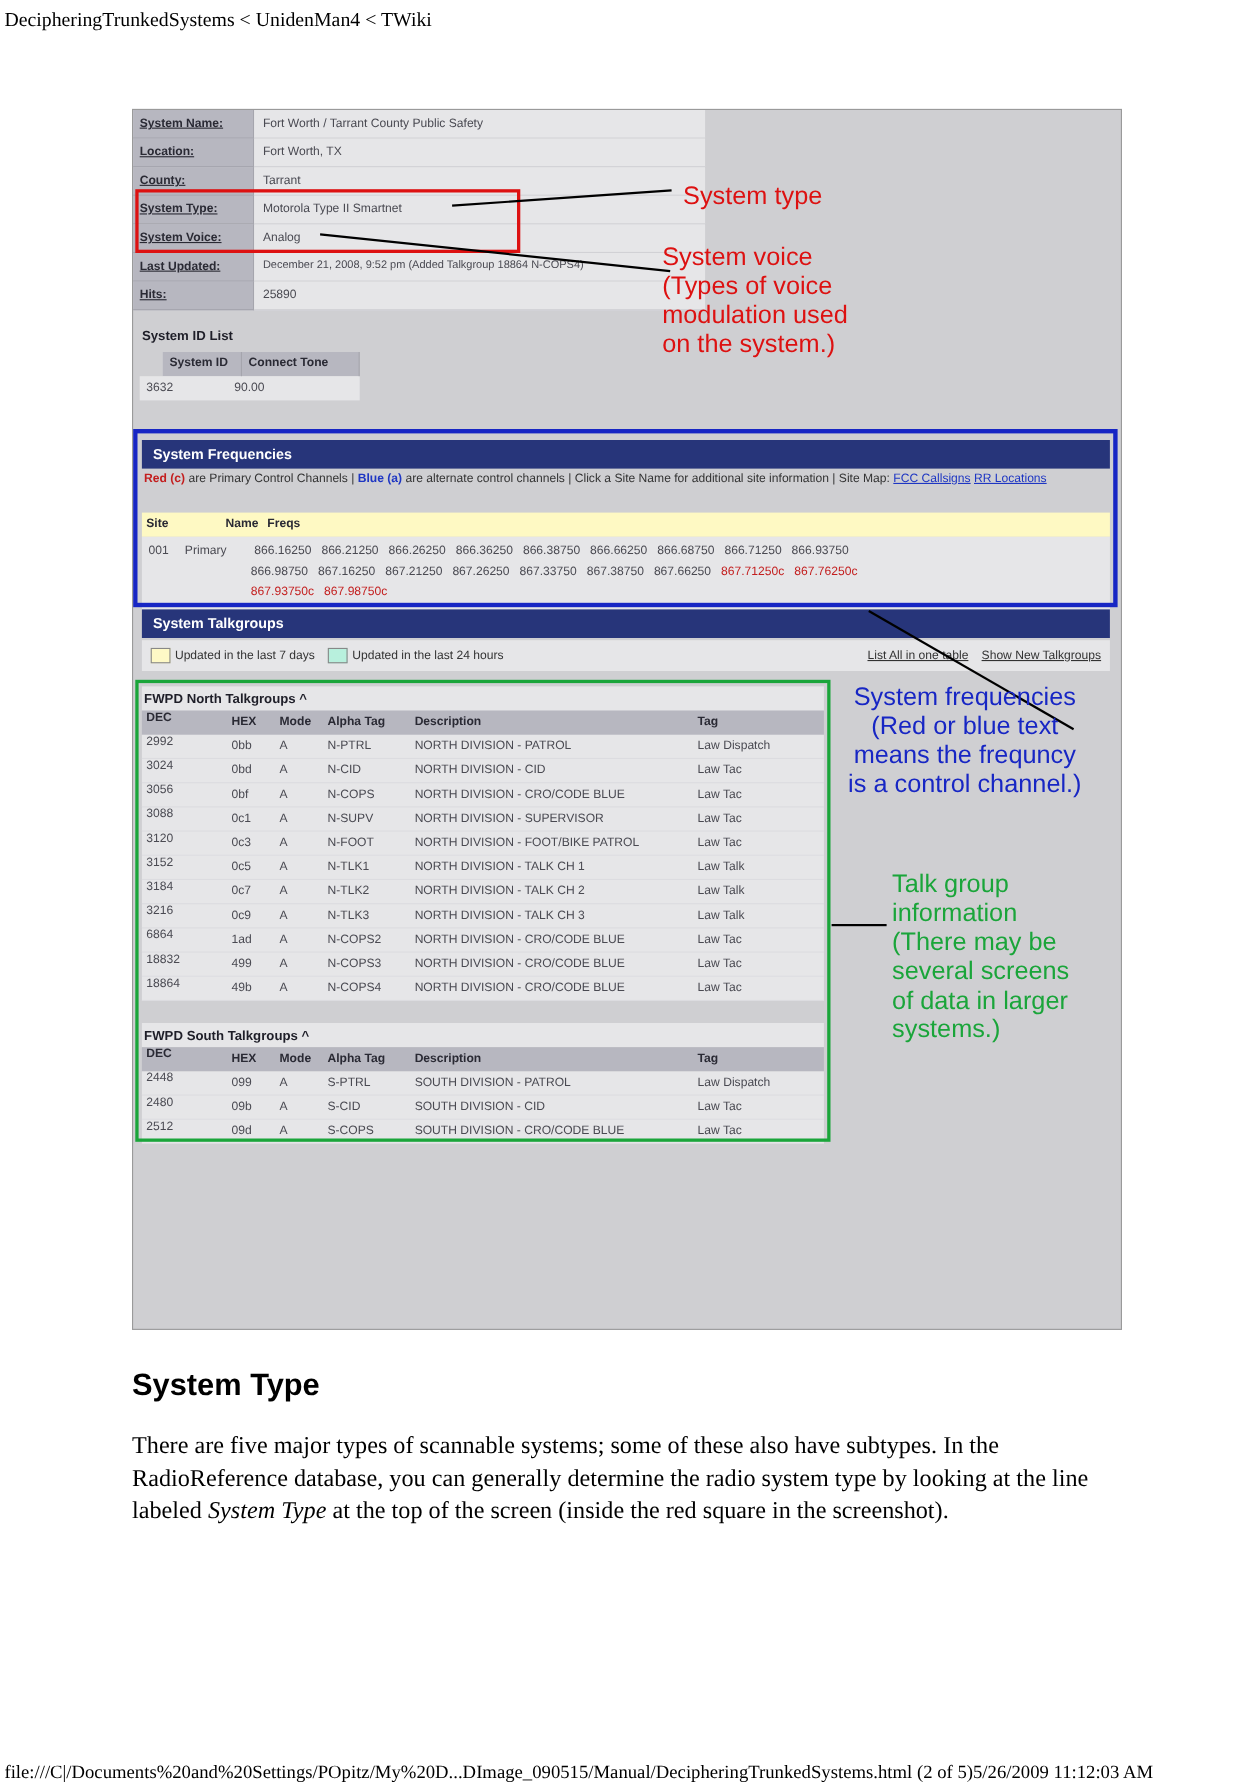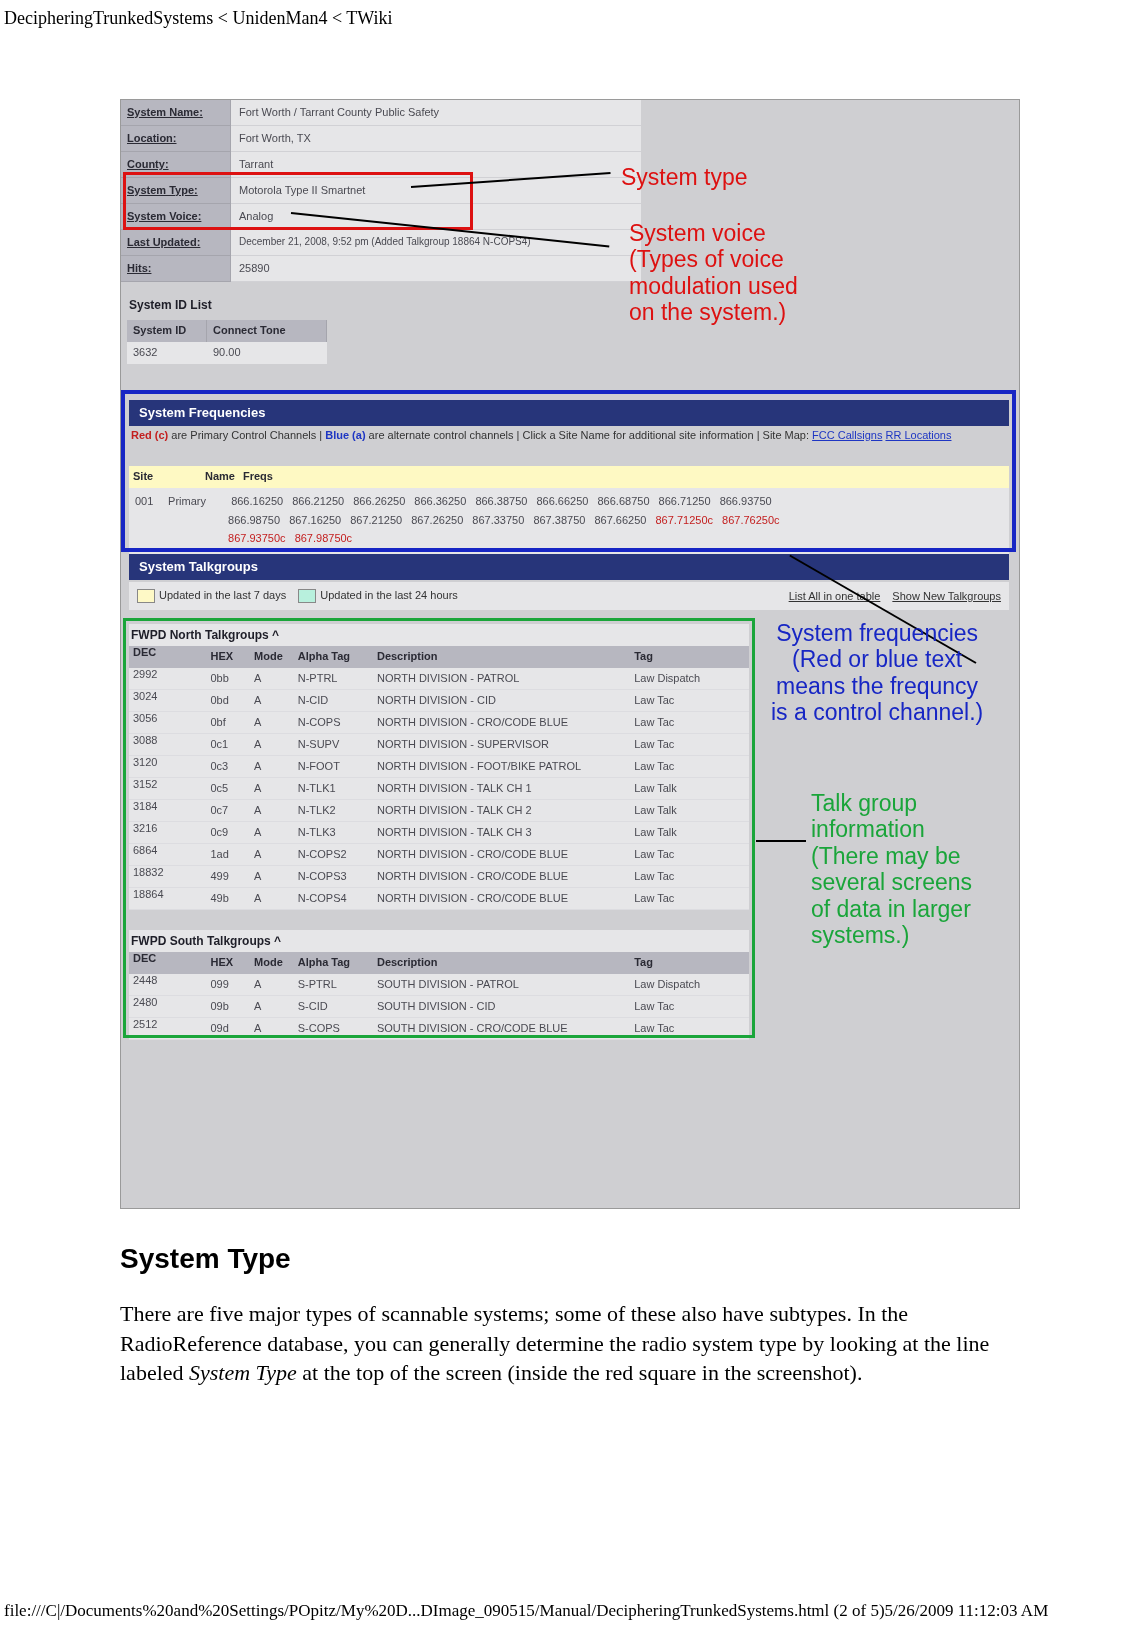--- a/index.html
+++ b/index.html
@@ -65,21 +65,21 @@
   }
   .sysid-title {
     position:absolute; left:8px; top:198px;
     font-size:12px; font-weight:bold; color:#1e1e28;
   }
   .sysid-table {
     position:absolute; left:6px; top:220px;
     width: 200px;
     font-size:11px;
   }
-  .sysid-header { display:flex; background:#b7b7c0; height:22px; }
+  .sysid-header { display:flex; background:#b7b7c0; height:22px;margin-left:21px; }
   .sysid-header div { padding:4px 6px; font-weight:bold; color:#2a2a34; border-right:1px solid #a5a5ad; }
   .sysid-body { display:flex; background:#e6e6e8; height:22px; }
   .sysid-body div { padding:4px 6px; color:#4a4a52; }
   .col-id { width: 80px; }
   .col-ct { width: 120px; }
 
   
   .section-bar {
     position:absolute;
     left:8px;
@@ -454,21 +454,21 @@
       <div class="red-box" style="left:2px;  top:72px;  width:350px; height:58px;"></div>
       <div class="blue-box" style="left:0px;  top:290px; width:895px; height:162px;"></div>
       <div class="green-box" style="left:2px;  top:518px; width:632px; height:420px;"></div>
 
       <div class="ann-line" style="left:290px; top:86px;  width:200px; transform-origin:left; transform:rotate(-4deg);"></div>
       <div class="ann-line" style="left:170px; top:112px; width:320px; transform-origin:left; transform:rotate(6deg);"></div>
       <div class="ann-line" style="left:640px; top:562px; width:215px; transform-origin:right; transform:rotate(30deg);"></div>
       <div class="ann-line" style="left:635px; top:740px; width:50px;"></div>
 
       <div class="ann-text ann-red" style="left:500px; top:64px;">System type</div>
-      <div class="ann-text ann-red" style="left:508px; top:120px; white-space:pre;">System voice
+      <div class="ann-text ann-red" style="left:481px; top:120px; white-space:pre;">System voice
 (Types of voice
 modulation used
 on the system.)</div>
       <div class="ann-text ann-blue" style="left:650px; top:520px; white-space:pre; text-align:center;">System frequencies
 (Red or blue text
 means the frequncy
 is a control channel.)</div>
       <div class="ann-text ann-green" style="left:690px; top:690px; white-space:pre;">Talk group
 information
 (There may be

